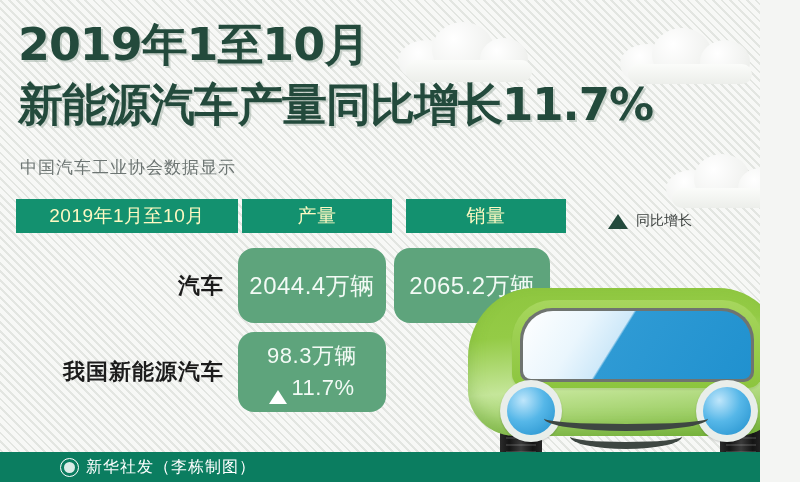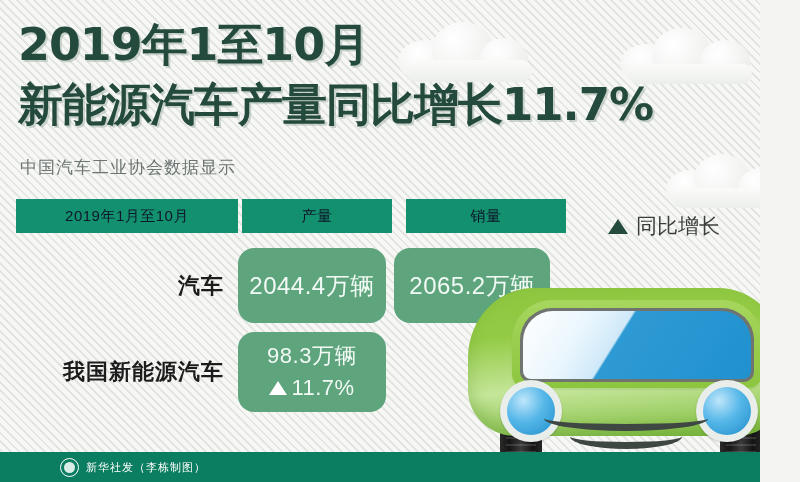--- a/index.html
+++ b/index.html
@@ -41,21 +41,21 @@
   }
   #title1{font-size:45px;transform:scaleX(1.02);transform-origin:left center;}
   #title2{font-size:45px;margin-top:14px;}
   .subtitle{
     position:absolute;left:20px;top:156px;
     font-size:17px;color:#6d7573;letter-spacing:1px;white-space:nowrap;
   }
   
   .thead{position:absolute;left:16px;top:199px;display:flex;align-items:flex-start;}
   .th{
-    background:#13916f;color:#0f172a;font-size:15px;
+    background:#13916f;color:#fef9c3;font-size:19px;
     display:flex;align-items:center;justify-content:center;
     height:34px;white-space:nowrap;letter-spacing:0.5px;
   }
   .th.c1{width:222px;}
   .th.c2{width:150px;margin-left:4px;}
   .th.c3{width:160px;margin-left:14px;}
 
   .row{position:absolute;display:flex;align-items:center;}
   .row-label{
     color:#1c1c1c;font-size:22px;font-weight:bold;white-space:nowrap;
@@ -65,29 +65,29 @@
   .pill{
     background:#5ea47c;color:#f2faf5;border-radius:16px;
     display:flex;flex-direction:column;align-items:center;justify-content:center;
     white-space:nowrap;letter-spacing:0.5px;
   }
   #row1{left:16px;top:248px;}
   #row1 .pill{width:148px;height:75px;font-size:24px;}
   #row1 .pill.p2{margin-left:8px;width:156px;}
   #row2{left:16px;top:332px;}
   #row2 .pill{width:148px;height:80px;font-size:22px;line-height:1.45;}
-  .pill .growth{display:flex;align-items:center;gap:2px;}
+  .pill .growth{display:flex;align-items:flex-end;gap:2px;}
   .tri{
     width:0;height:0;border-left:9px solid transparent;border-right:9px solid transparent;
     border-bottom:14px solid #ffffff;display:inline-block;margin-right:2px;
   }
   
   .legend{
     position:absolute;left:608px;top:212px;display:flex;align-items:center;gap:8px;
-    font-size:21px;color:#3a3f3d;white-space:nowrap;
+    font-size:14px;color:#3a3f3d;white-space:nowrap;
   }
   .legend .tri{
     border-left:10px solid transparent;border-right:10px solid transparent;
     border-bottom:15px solid #234a3c;margin-right:0;
   }
   
   #car{position:absolute;left:452px;top:236px;width:348px;height:232px;}
   .tyre{
     position:absolute;bottom:0;width:42px;height:78px;border-radius:7px;
     background:linear-gradient(90deg,#2b2b2b 0%,#151515 22%,#3b3b3b 50%,#141414 78%,#262626 100%);
@@ -148,21 +148,21 @@
   }
   #logo{
     margin-left:60px;width:17px;height:17px;border-radius:50%;
     border:1.6px solid #ffffff;position:relative;flex:none;
   }
   #logo:after{
     content:"";position:absolute;left:3px;top:3px;right:3px;bottom:3px;
     border-radius:50%;background:#ffffff;opacity:.85;
   }
   #footer-text{
-    margin-left:7px;color:#ffffff;font-size:11px;letter-spacing:1px;white-space:nowrap;
+    margin-left:7px;color:#ffffff;font-size:16px;letter-spacing:1px;white-space:nowrap;
   }
 </style>
 </head>
 <body>
 
 <div id="stage">
 
   <div class="cloud" style="left:398px;top:18px;width:150px;height:62px;">
     <i style="left:0px;top:22px;width:58px;height:42px;"></i>
     <i style="left:34px;top:4px;width:62px;height:56px;"></i>

